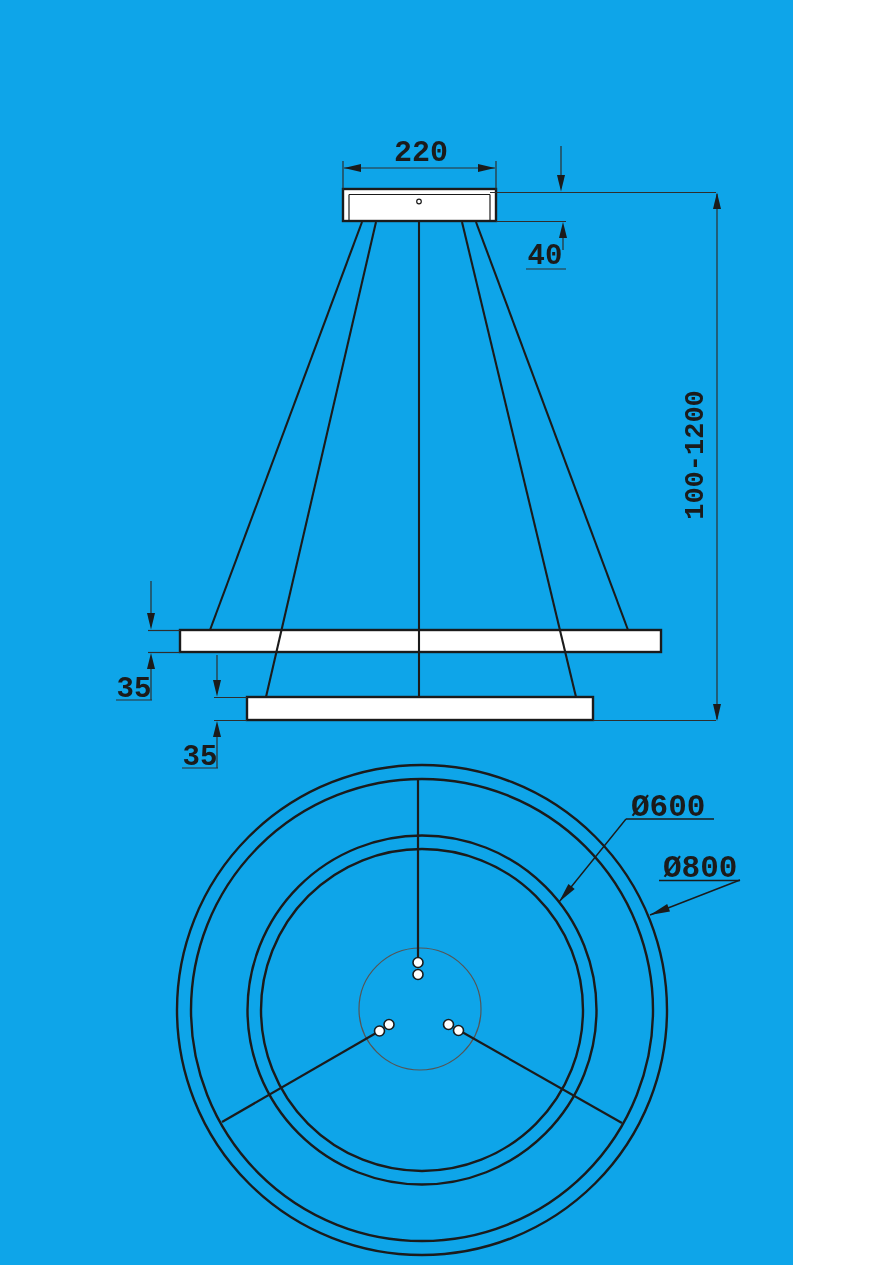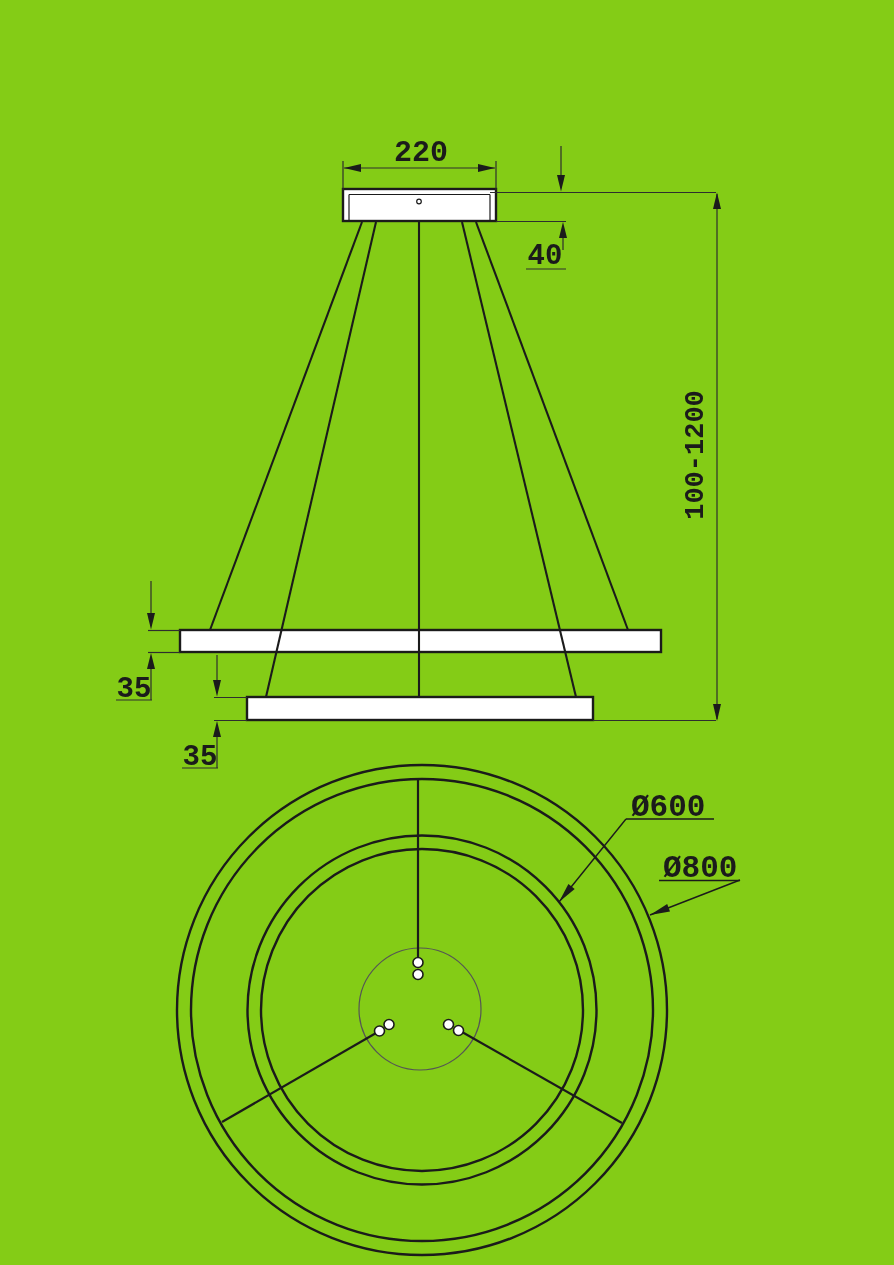--- a/index.html
+++ b/index.html
@@ -1,19 +1,19 @@
 <!DOCTYPE html>
 <html><head>
 <meta charset="utf-8">
 <style>
   html,body{margin:0;padding:0;background:#ffffff;}
   .page{
     position:relative;
-    width:894px;height:1265px;
-    background:#84cc16;
+    width:793px;height:1265px;
+    background:#0ea5e9;
     overflow:hidden;
     font-family:"Liberation Mono", monospace;
   }
   svg{position:absolute;left:0;top:0;}
   text{
     font-family:"Liberation Mono", monospace;
     font-weight:600;
     fill:#1b1b1b;
   }
   .dim-text{font-size:30px;}

